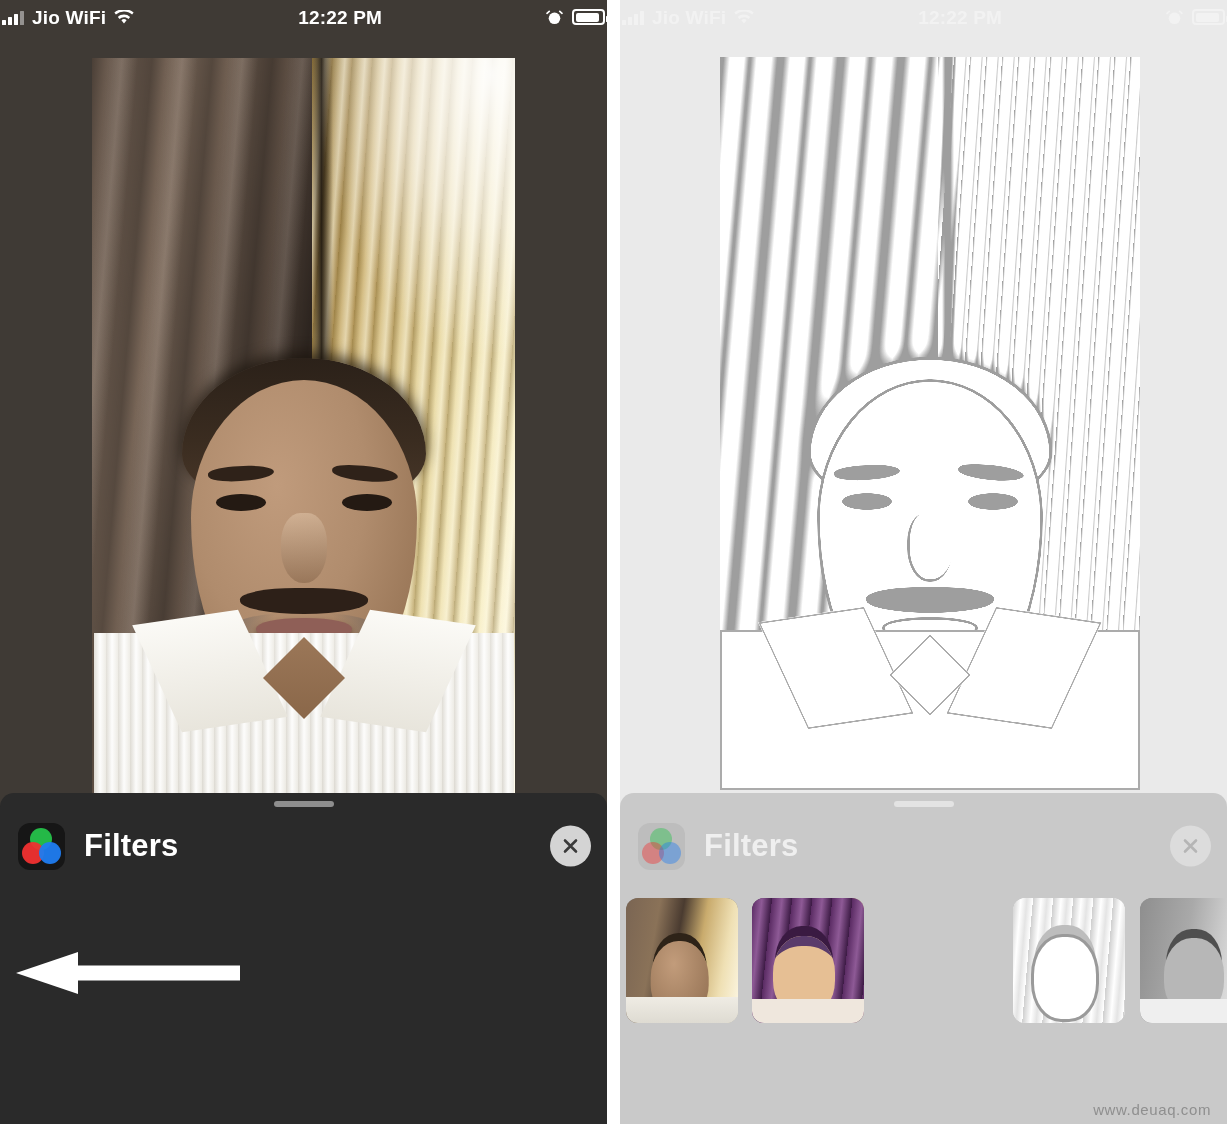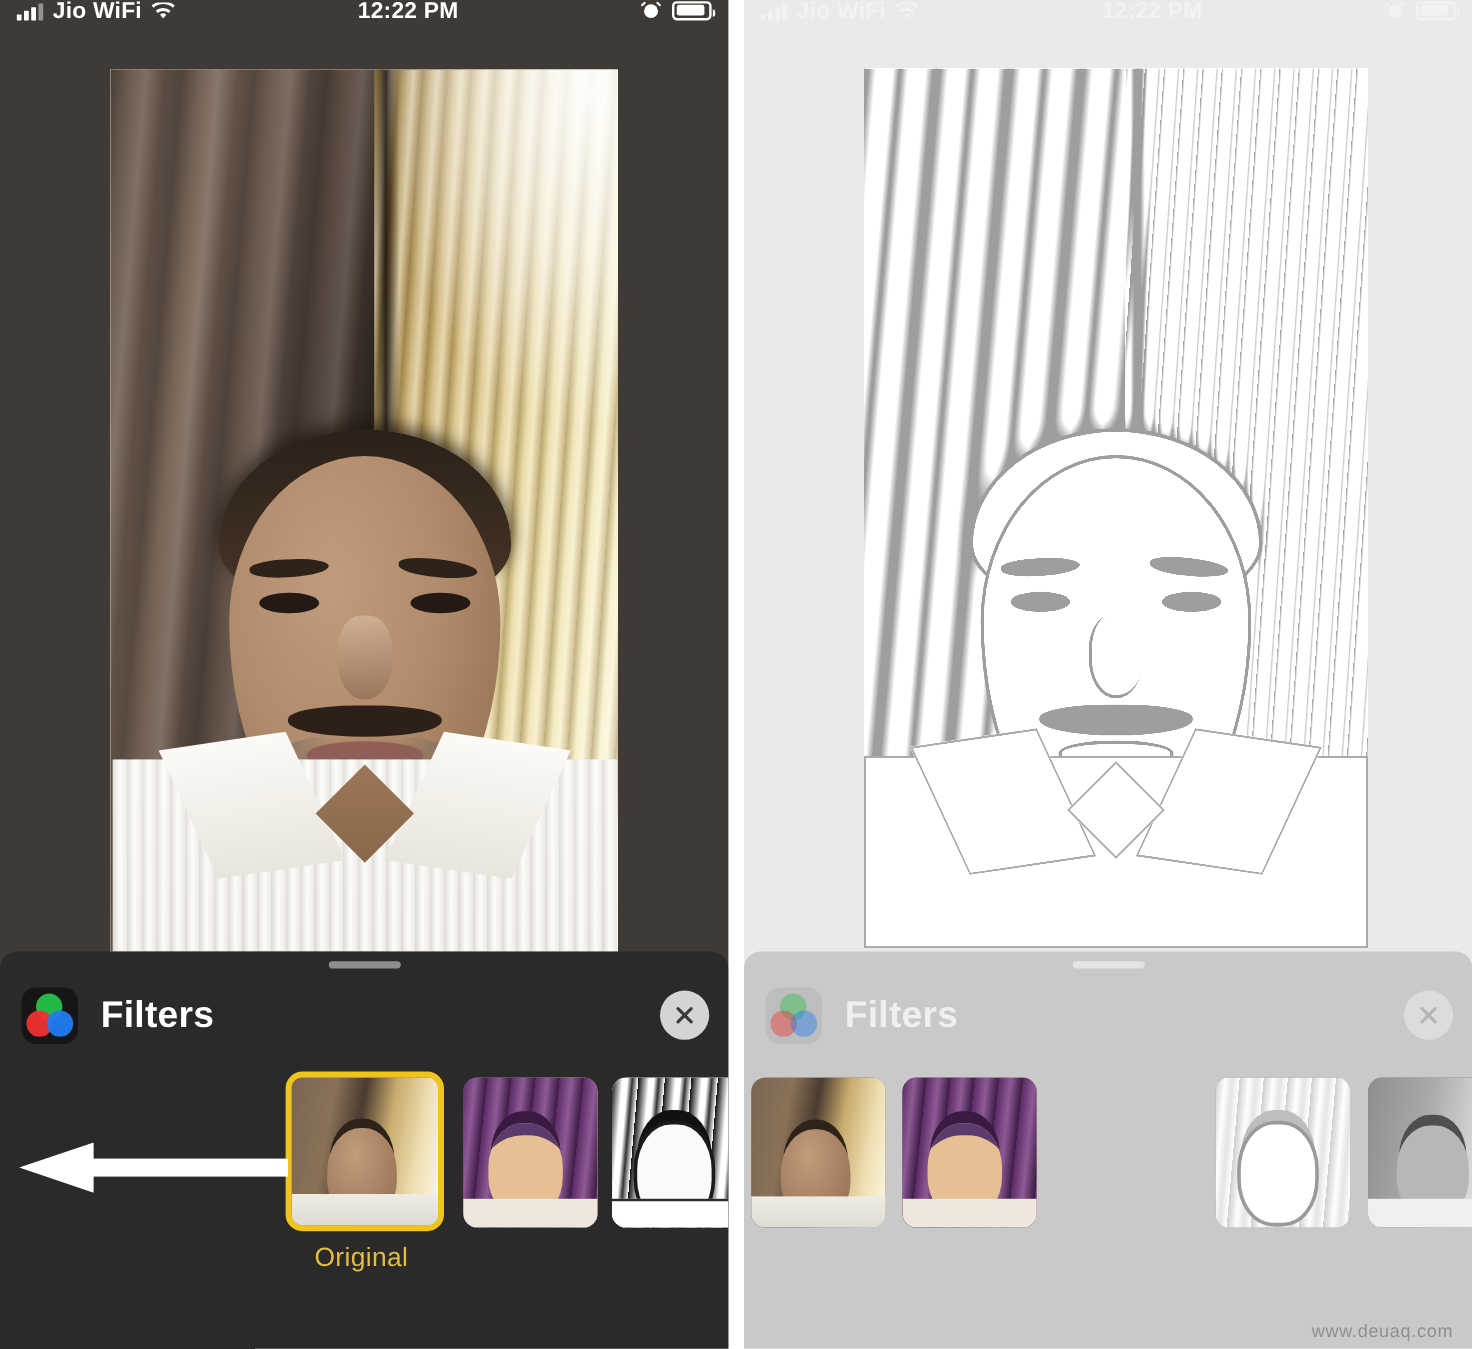--- a/index.html
+++ b/index.html
@@ -23,22 +23,22 @@
     overflow: hidden;
   }
   .phone.left  { width: 607px; background: #3f3a35; }
   .gap         { width: 13px; height: 1124px; background: #ffffff; }
   .phone.right { width: 607px; background: #c9c9c9; }
 
   
   .statusbar {
     position: absolute; top: 0; left: 0; right: 0;
     height: 34px;
-    display: flex; align-items: flex-start;
-    padding: 0 14px;
+    display: flex; align-items: center;
+    padding: 0 2px;
     z-index: 40;
   }
   .sb-left  { display: flex; align-items: center; gap: 8px; flex: 0 0 auto; }
   .sb-mid   { flex: 1 1 auto; display: flex; justify-content: center; }
   .sb-right { display: flex; align-items: center; gap: 9px; flex: 0 0 auto; }
   .sb-text {
     font-size: 19px; font-weight: bold; letter-spacing: .2px;
     line-height: 1;
   }
   .phone.left  .sb-text, .phone.left  .sb-ico { color: #ffffff; }
@@ -464,32 +464,20 @@
             <span class="fi-b"></span>
         </div>
         <div class="sheet-title">Filters</div>
         <div class="close-btn">
           <svg viewBox="0 0 19 19" stroke-width="2.6" stroke-linecap="round" fill="none">
             <path d="M4 4 L15 15 M15 4 L4 15"></path>
           </svg>
         </div>
       </div>
 
-      <div class="strip">
-        <div class="thumb selected" style="left:238px; width:132px; height:133px; top:4px;">
-          <div class="mini orig"></div>
-        </div>
-        <div class="thumb" style="left:386px;">
-          <div class="mini comic-color"></div>
-        </div>
-        <div class="thumb" style="left:510px;">
-          <div class="mini comic-mono"></div>
-        </div>
-        <div class="thumb-label" style="left:262px; top:146px;">Original</div>
-      </div>
     </div>
 
     <div class="arrow">
       <svg viewBox="0 0 224 42">
         <polygon points="0,21 62,0 62,42" fill="#ffffff"></polygon>
         <rect x="58" y="13.5" width="166" height="15" fill="#ffffff"></rect>
       </svg>
     </div>
   </div>
 

